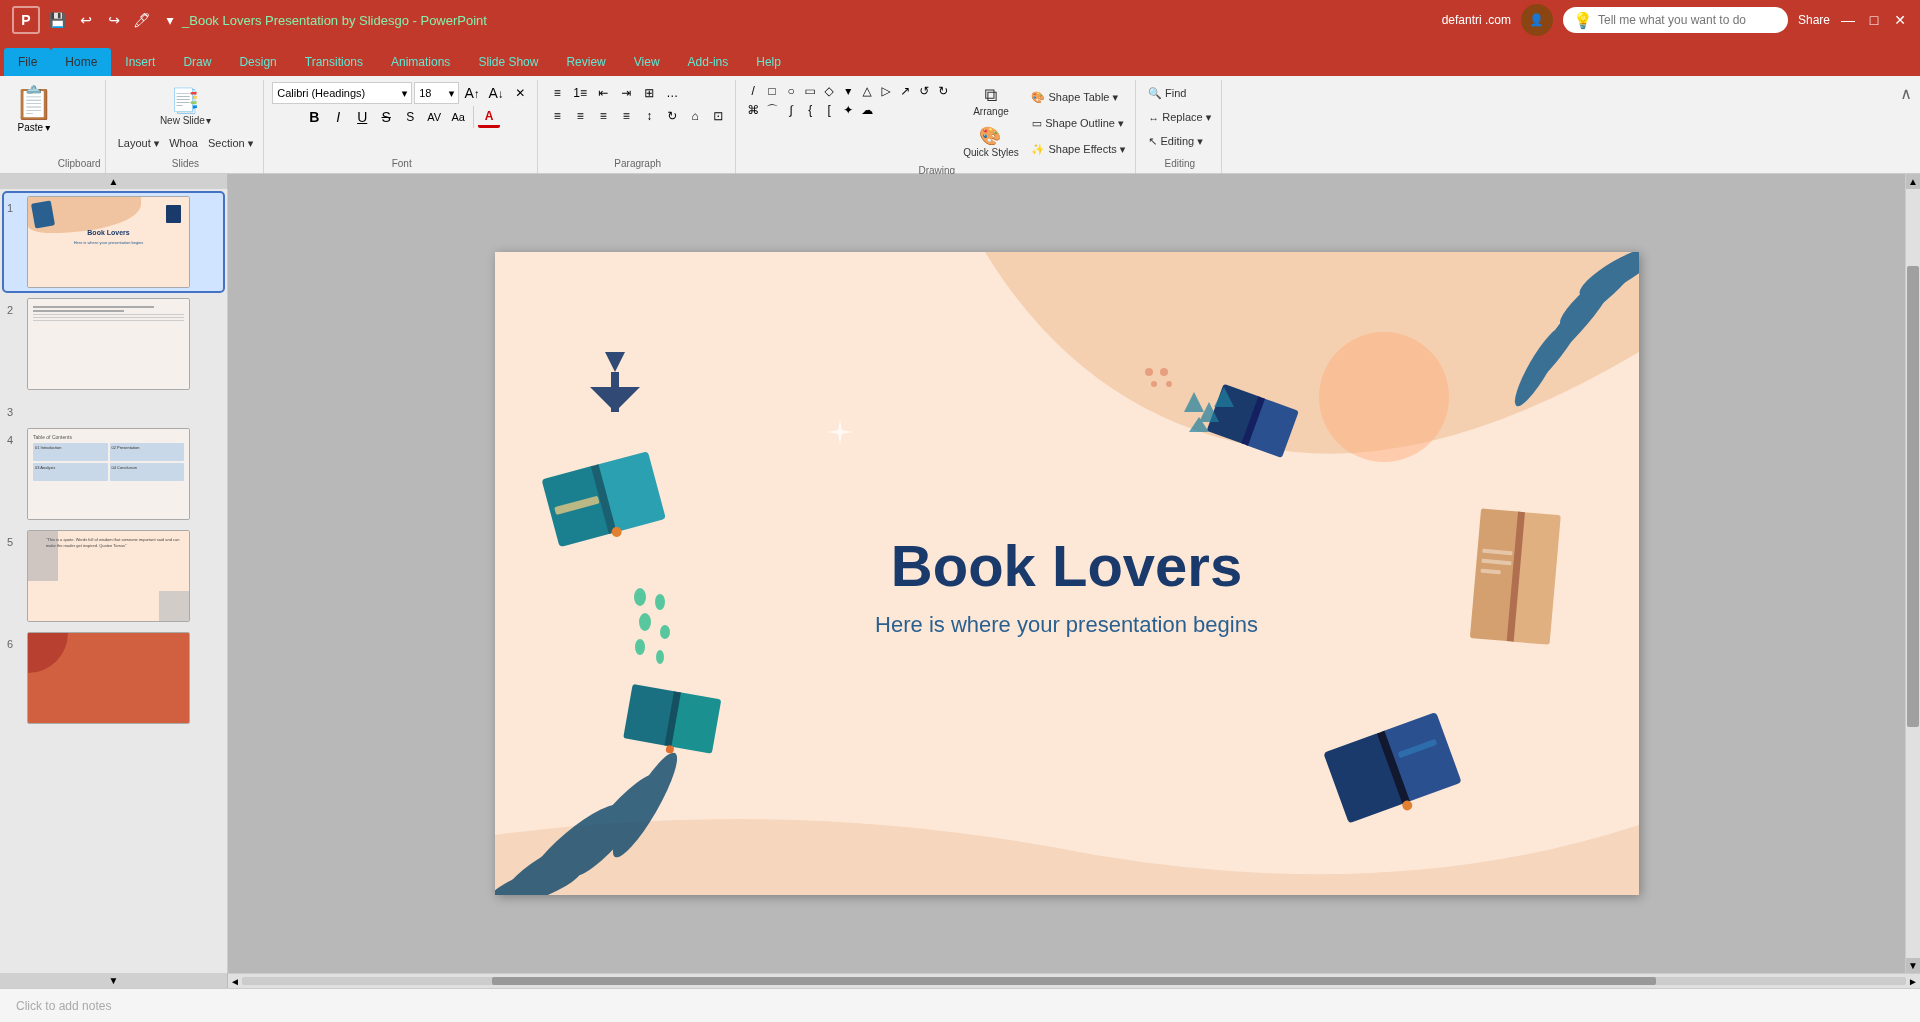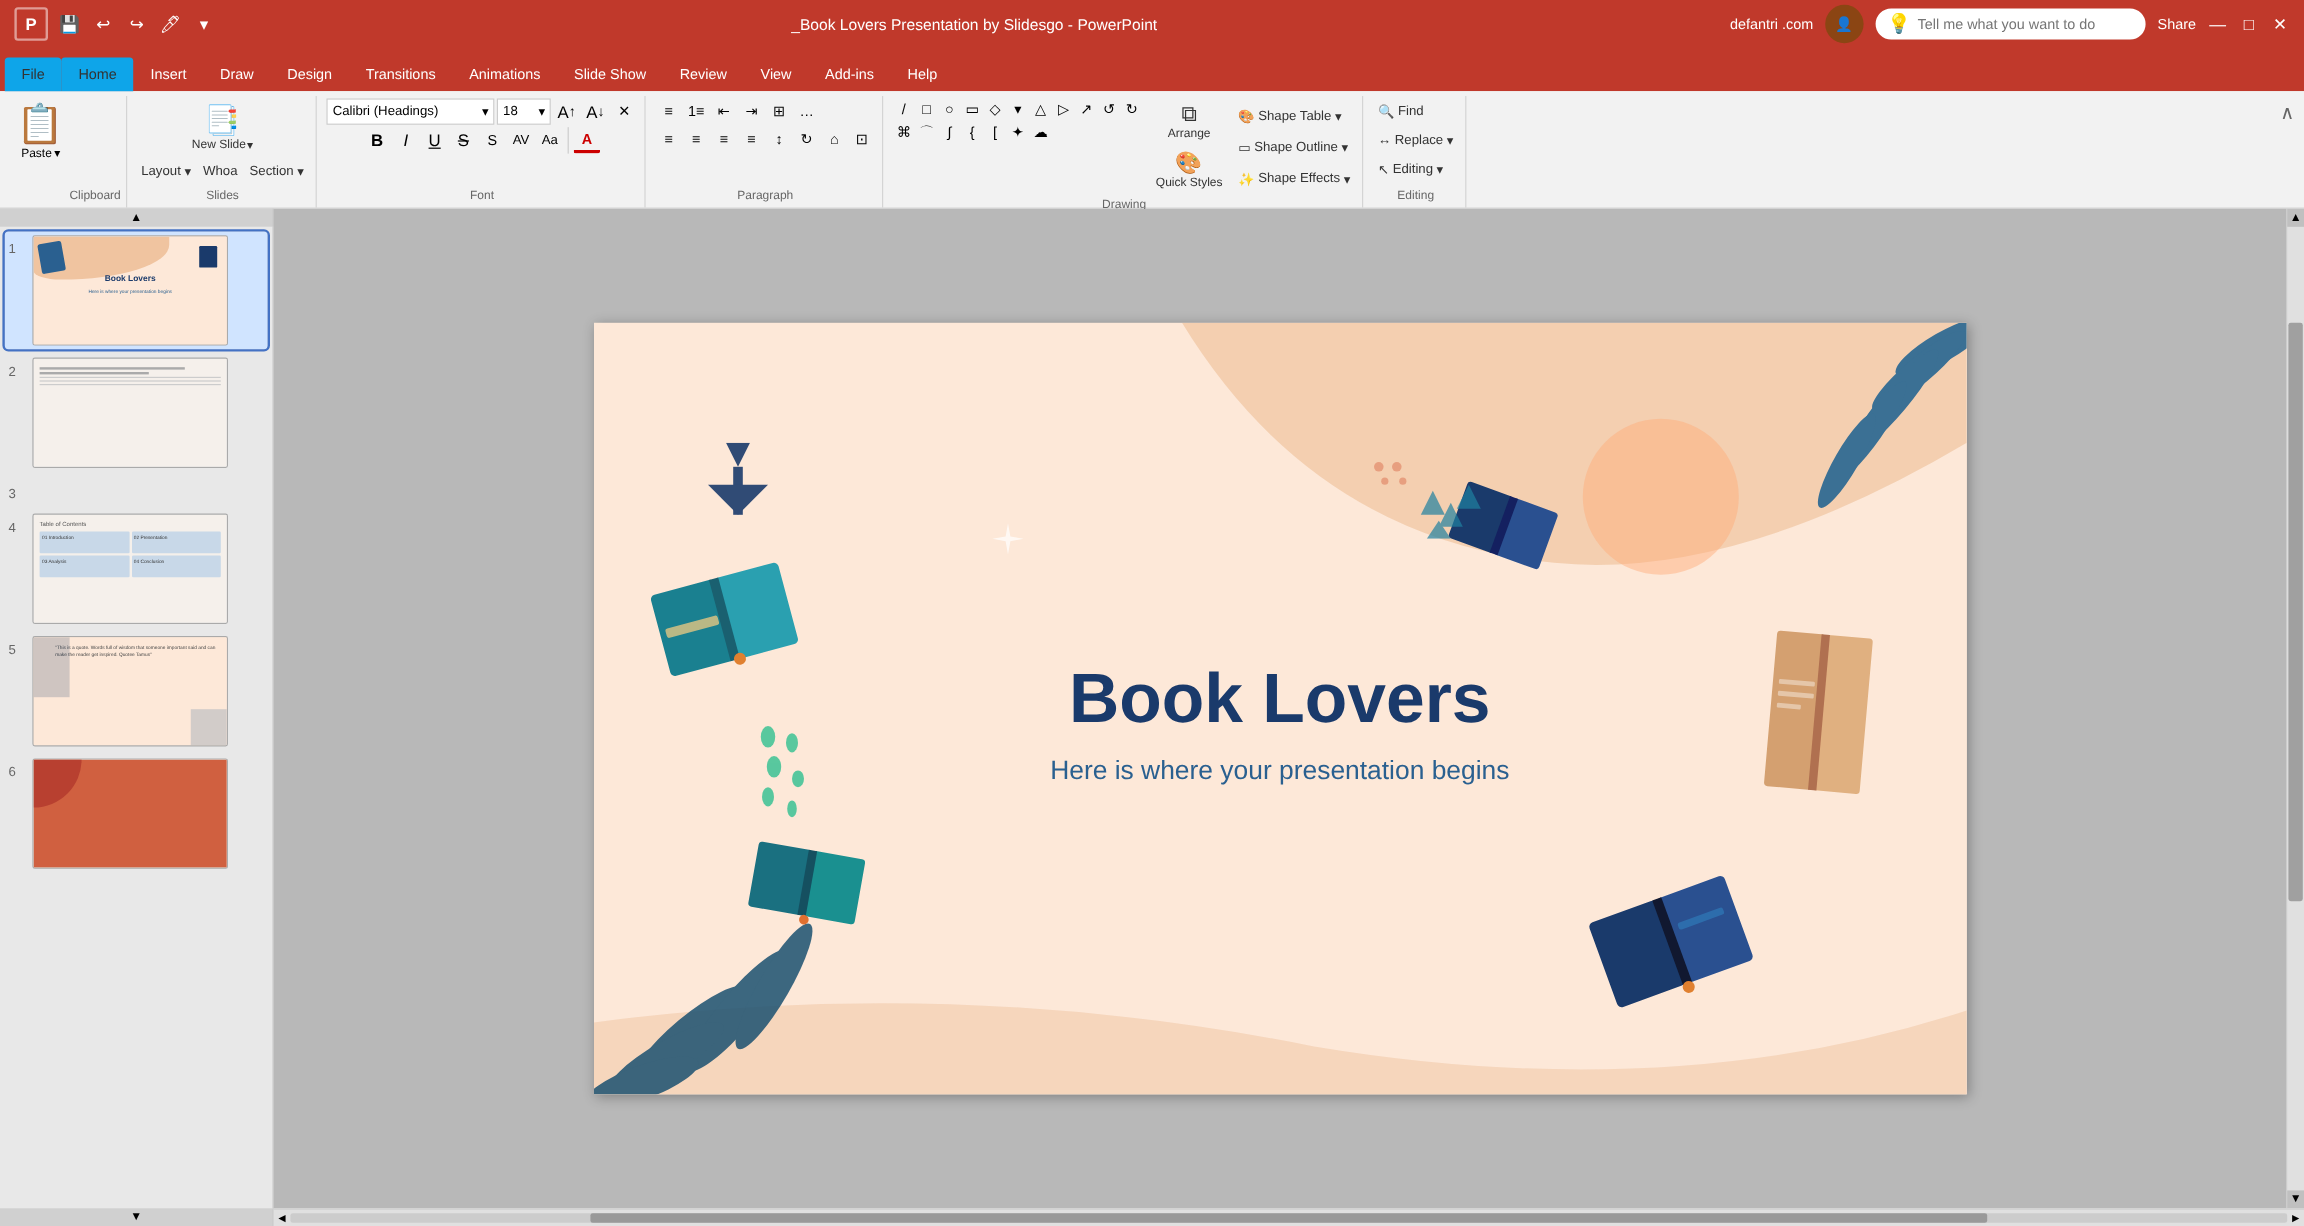--- a/index.html
+++ b/index.html
@@ -9,37 +9,37 @@
     .title-bar {
       background: #c0392b;
       height: 40px;
       display: flex;
       align-items: center;
       justify-content: space-between;
       padding: 0 12px;
       color: white;
     }
     .title-bar-left { display: flex; align-items: center; gap: 6px; }
-    .title-bar-center { font-size: 13px; color: #ffffff; flex: 1; text-align: center; }
+    .title-bar-center { font-size: 13px; color: #86efac; flex: 1; }
     .title-bar-right { display: flex; align-items: center; gap: 10px; }
     .title-btn { width: 16px; height: 16px; display: flex; align-items: center; justify-content: center; font-size: 14px; color: white; cursor: pointer; }
     .user-avatar { width: 32px; height: 32px; border-radius: 50%; background: #8B4513; display: flex; align-items: center; justify-content: center; font-size: 12px; color: white; overflow: hidden; }
 
     
     .tab-bar {
       background: #c0392b;
       height: 36px;
       display: flex;
       align-items: flex-end;
       padding: 0 4px;
     }
     .tab {
       padding: 6px 14px;
       font-size: 12px;
-      color: #ffffff;
+      color: #5eead4;
       cursor: pointer;
       border-radius: 3px 3px 0 0;
       height: 28px;
       display: flex;
       align-items: center;
     }
     .tab.active {
       background: #0ea5e9;
       color: #333;
     }
@@ -628,13 +628,16 @@
       <div class="h-scroll-bar">
         <div class="h-scroll-arrow">◄</div>
         <div class="h-scroll-track">
           <div class="h-scroll-fill"></div>
         </div>
         <div class="h-scroll-arrow">►</div>
       </div>
     </div>
   </div>
 
+  <div class="notes-bar">
+    <span style="color:#aaa;">Click to add notes</span>
+  </div>
 </div>
 
 </body></html>

